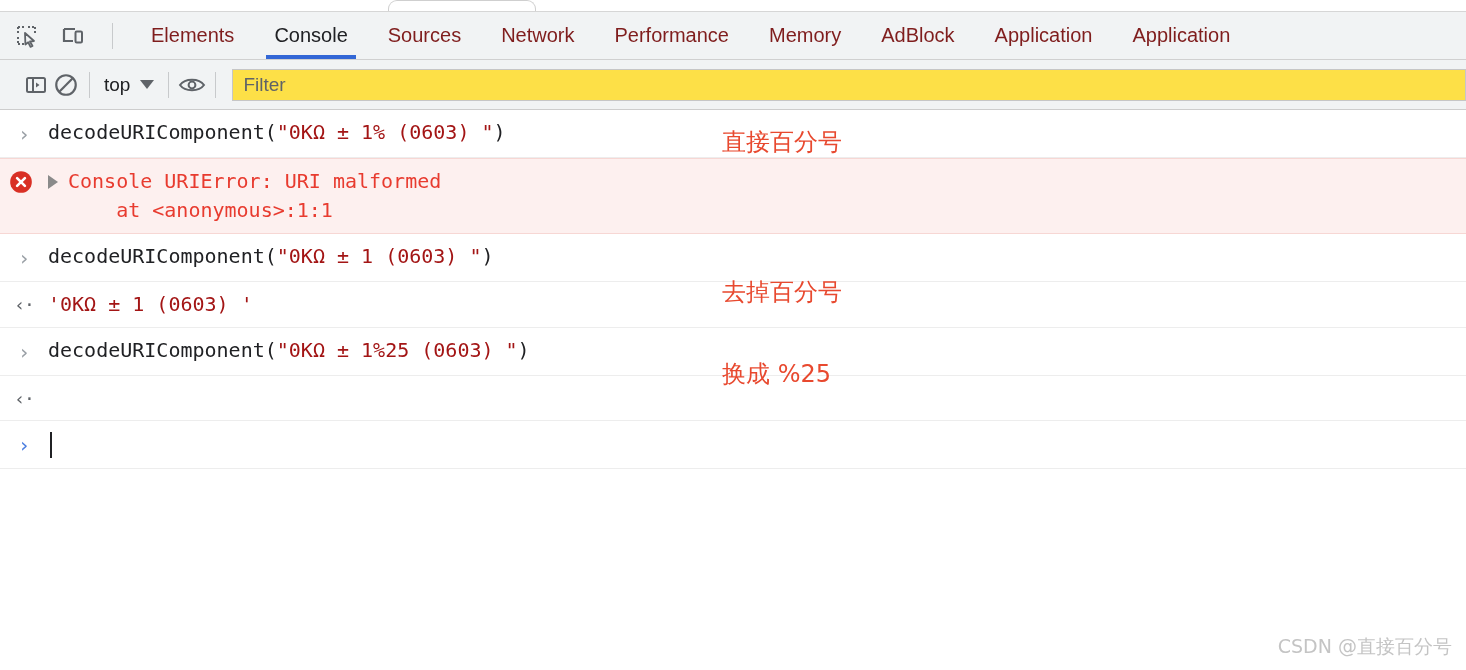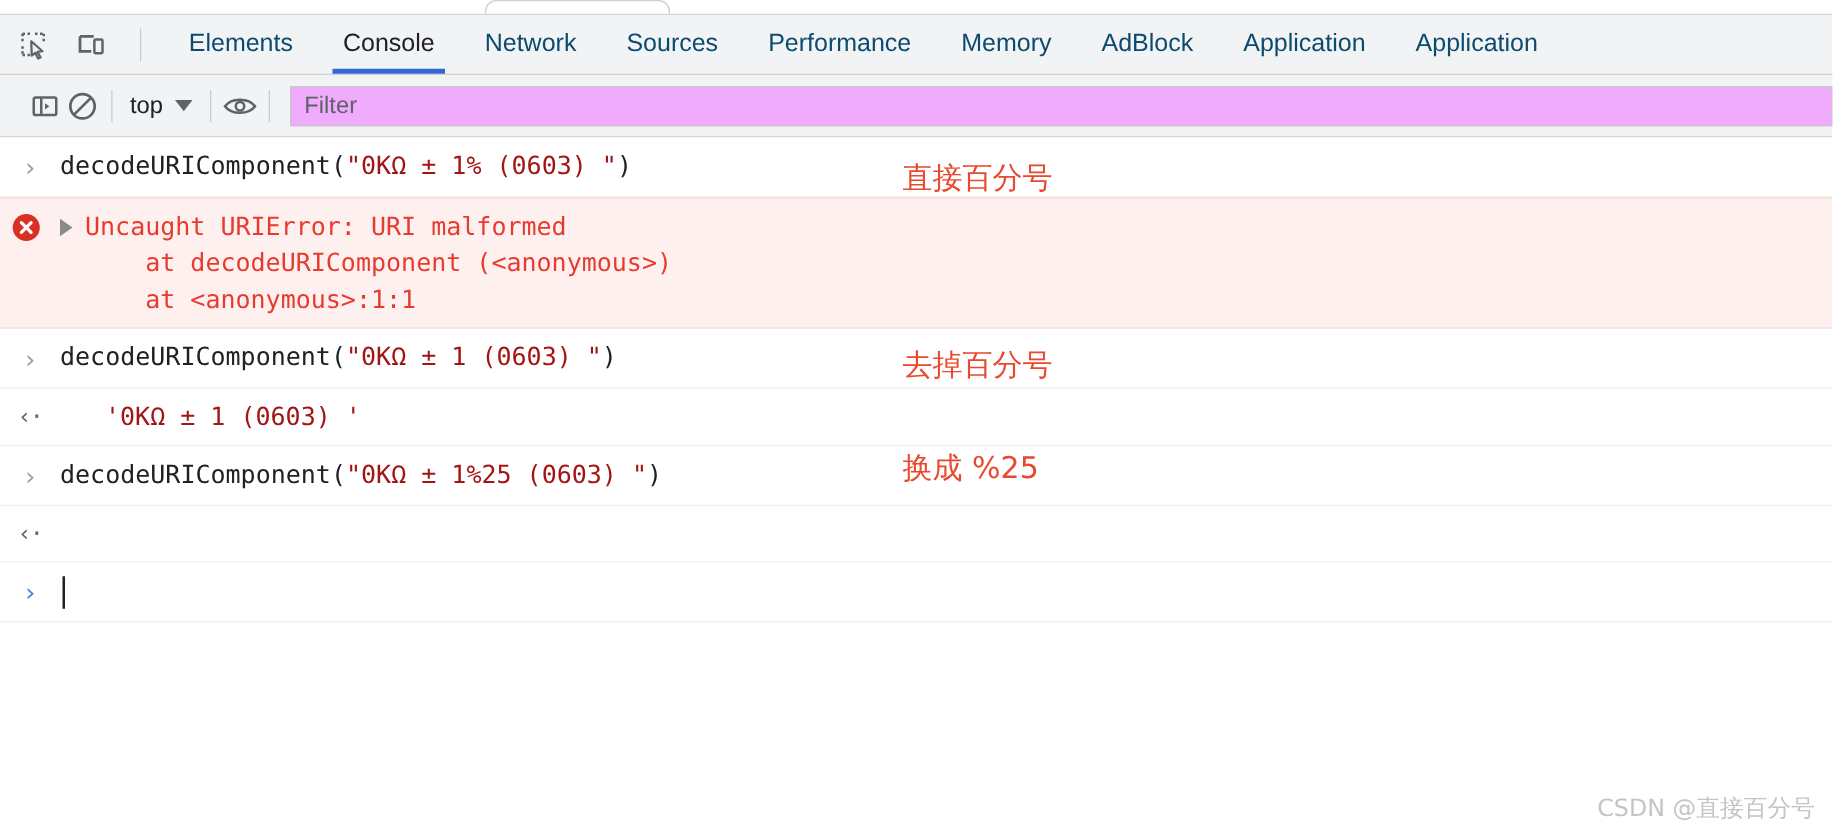--- a/index.html
+++ b/index.html
@@ -75,21 +75,21 @@
     height: 100%;
     margin-left: 10px;
   }
 
   .tab {
     position: relative;
     display: flex;
     align-items: center;
     padding: 0 20px;
     font-size: 20px;
-    color: #0c4a6e;
+    color: #7f1d1d;
     cursor: pointer;
     white-space: nowrap;
   }
 
   .tab.active {
     color: #202124;
   }
 
   .tab.active::after {
     content: "";
@@ -128,21 +128,21 @@
     border-left: 7px solid transparent;
     border-right: 7px solid transparent;
     border-top: 9px solid #5f6368;
   }
 
   .filter-input {
     flex: 1;
     height: 32px;
     margin-left: 8px;
     margin-right: 0;
-    background: #f0abfc;
+    background: #fde047;
     border: 1px solid #c6c6c6;
     font-size: 19px;
     color: #5f6368;
     padding: 0 10px;
     font-family: "Liberation Sans", sans-serif;
     outline: none;
   }
   .filter-input::placeholder { color: #5f6368; opacity: 1; }
 
   
@@ -193,21 +193,21 @@
   .chev-prompt { color: #4d7fe0; font-size: 20px; }
   .chev-out {
     color: #5f6368;
     font-size: 18px;
     letter-spacing: -1px;
     font-family: "DejaVu Sans Mono", monospace;
   }
 
   .code { color: #202124; white-space: pre; }
   .str  { color: #a31515; }
-  .res  { color: #a31515; white-space: pre; margin-left: 36px; }
+  .res  { color: #a31515; white-space: pre; }
 
   .err-body {
     flex: 1;
     display: flex;
     align-items: flex-start;
   }
 
   .err-icon {
     flex: 0 0 26px;
     width: 26px; height: 26px;
@@ -294,24 +294,24 @@
     </div>
 
     <div class="tabs">
       <div class="tab">
         <span>Elements</span>
       </div>
       <div class="tab active">
         <span>Console</span>
       </div>
       <div class="tab">
+        <span>Sources</span>
+      </div>
+      <div class="tab">
         <span>Network</span>
-      </div>
-      <div class="tab">
-        <span>Sources</span>
       </div>
       <div class="tab">
         <span>Performance</span>
       </div>
       <div class="tab">
         <span>Memory</span>
       </div>
       <div class="tab">
         <span>AdBlock</span>
       </div>
@@ -374,22 +374,21 @@
     <div class="row error">
       <div class="gutter">
         <svg class="err-icon" width="26" height="26" viewBox="0 0 24 24">
           <circle cx="12" cy="12" r="10" fill="#d93025"></circle>
           <path d="M8.4 8.4 L15.6 15.6 M15.6 8.4 L8.4 15.6" stroke="#ffffff" stroke-width="2.4" stroke-linecap="round"></path>
         </svg>
       </div>
       <div class="err-body">
         <div class="err-tri"></div>
         <div>
-            <div class="err-text">Uncaught URIError: URI malformed</div>
-            <div class="err-text">    at decodeURIComponent (&lt;anonymous&gt;)</div>
+            <div class="err-text">Console URIError: URI malformed</div>
             <div class="err-text">    at &lt;anonymous&gt;:1:1</div>
           </div>
       </div>
     </div>
 
     <div class="row cmd">
       <div class="gutter">
         <span class="chev-in">›</span>
       </div>
       <div class="code"><span>decodeURIComponent(</span><span class="str">"0KΩ ± 1 (0603) "</span><span>)</span></div>

